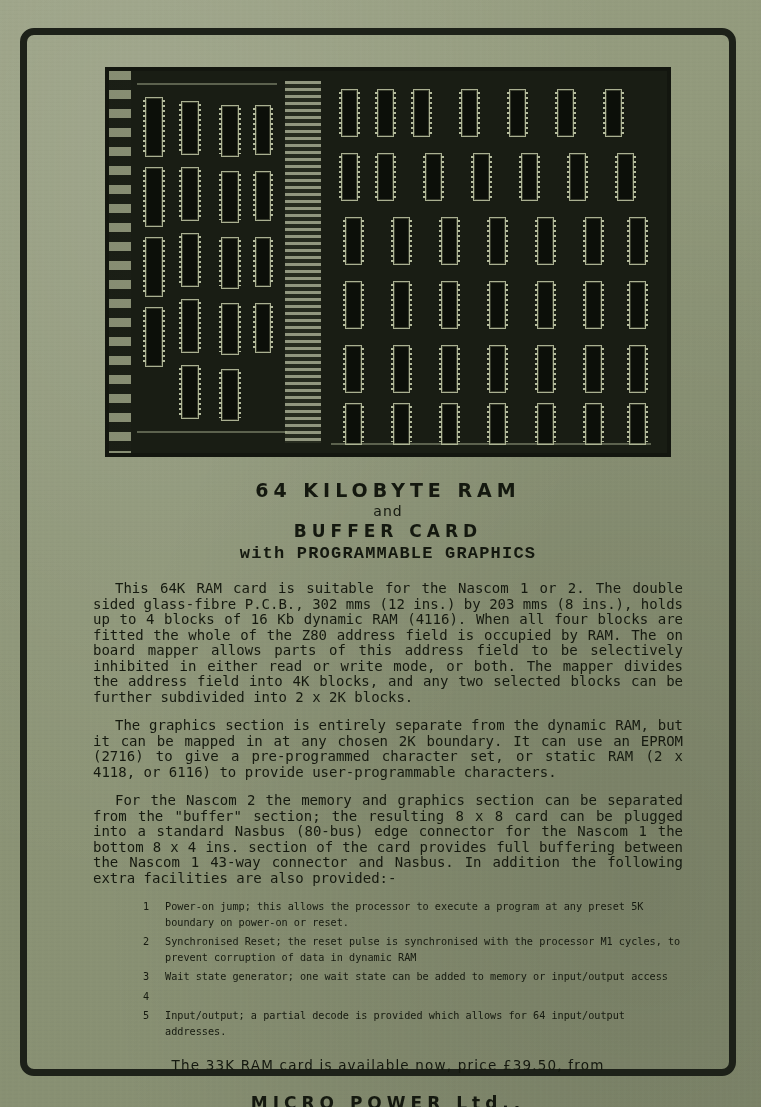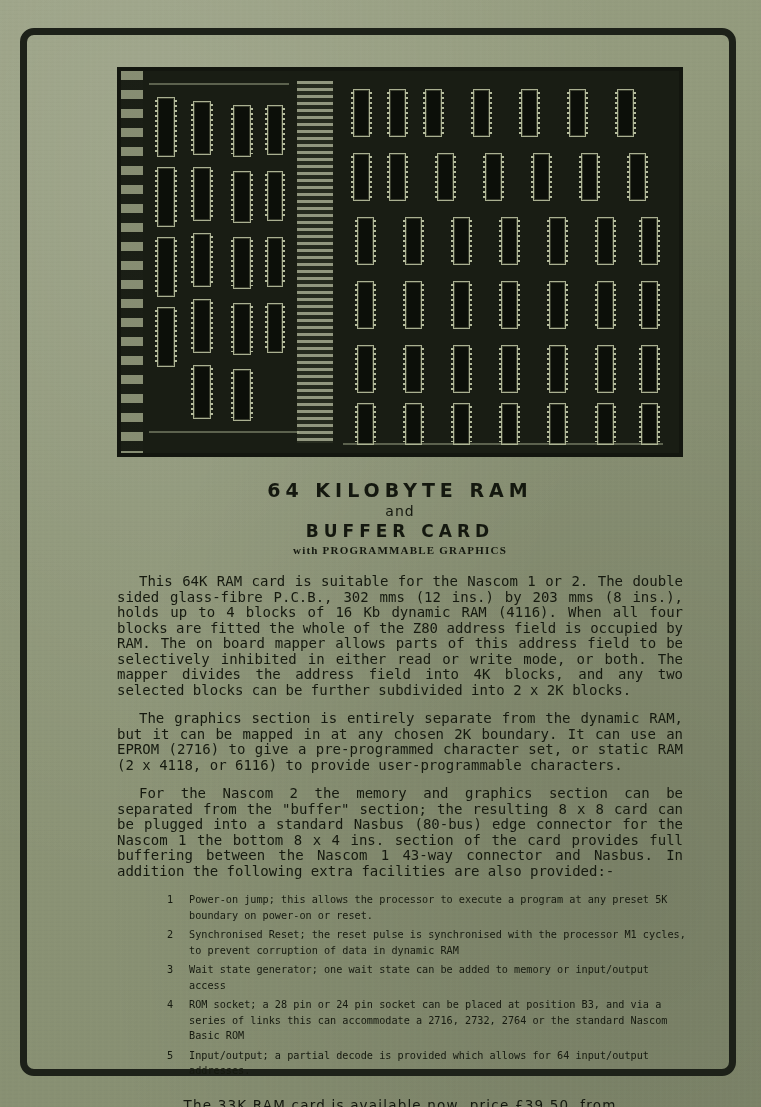--- a/index.html
+++ b/index.html
@@ -43,22 +43,21 @@
     width: 716px;
     height: 1048px;
     border: 7px solid #1d2119;
     border-radius: 14px;
     box-sizing: border-box;
   }
   .frame-inner {
     position: absolute;
     inset: 0;
     box-sizing: border-box;
-    padding: 18px 40px 18px 44px;
-    margin-left: 40px;
+    padding: 18px 40px 18px 60px;
   }
 
   
   .photo-wrap {
     margin: 14px auto 0 auto;
     width: 566px;
     height: 390px;
     position: relative;
   }
   .photo {
@@ -130,23 +129,23 @@
     margin-top: 2px;
   }
   .h-main2 {
     font-family: "DejaVu Sans", sans-serif;
     font-weight: bold;
     font-size: 17px;
     letter-spacing: 5px;
     margin-top: 2px;
   }
   .h-sub {
-    font-family: Liberation Serif, serif;
+    font-family: Liberation Mono, monospace;
     font-weight: bold;
-    font-size: 11px;
+    font-size: 17px;
     letter-spacing: 1.2px;
     margin-top: 3px;
   }
 
   
   .body-copy {
     margin: 18px 6px 0 6px;
     color: #15190f;
     font-family: "DejaVu Sans Mono", monospace;
     font-size: 14px;
@@ -312,21 +311,20 @@
         <li>
           <span class="n">2</span>
           <span class="t">Synchronised Reset; the reset pulse is synchronised  with  the  processor  M1  cycles,  to prevent corruption of data in dynamic RAM</span>
         </li>
         <li>
           <span class="n">3</span>
           <span class="t">Wait state generator; one wait state can be added to memory or input/output access</span>
         </li>
         <li>
           <span class="n">4</span>
-          <span class="t">ROM socket; a 28 pin or 24 pin socket can be placed at position B3, and via  a  series  of links this can accommodate a 2716, 2732, 2764 or the standard Nascom Basic ROM</span>
         </li>
         <li>
           <span class="n">5</span>
           <span class="t">Input/output; a partial decode is provided which allows for 64 input/output addresses.</span>
         </li>
       </ul>
 
       <div class="price-line">The 33K RAM card is available now, price £39.50, from</div>
 
       <div class="footer">

